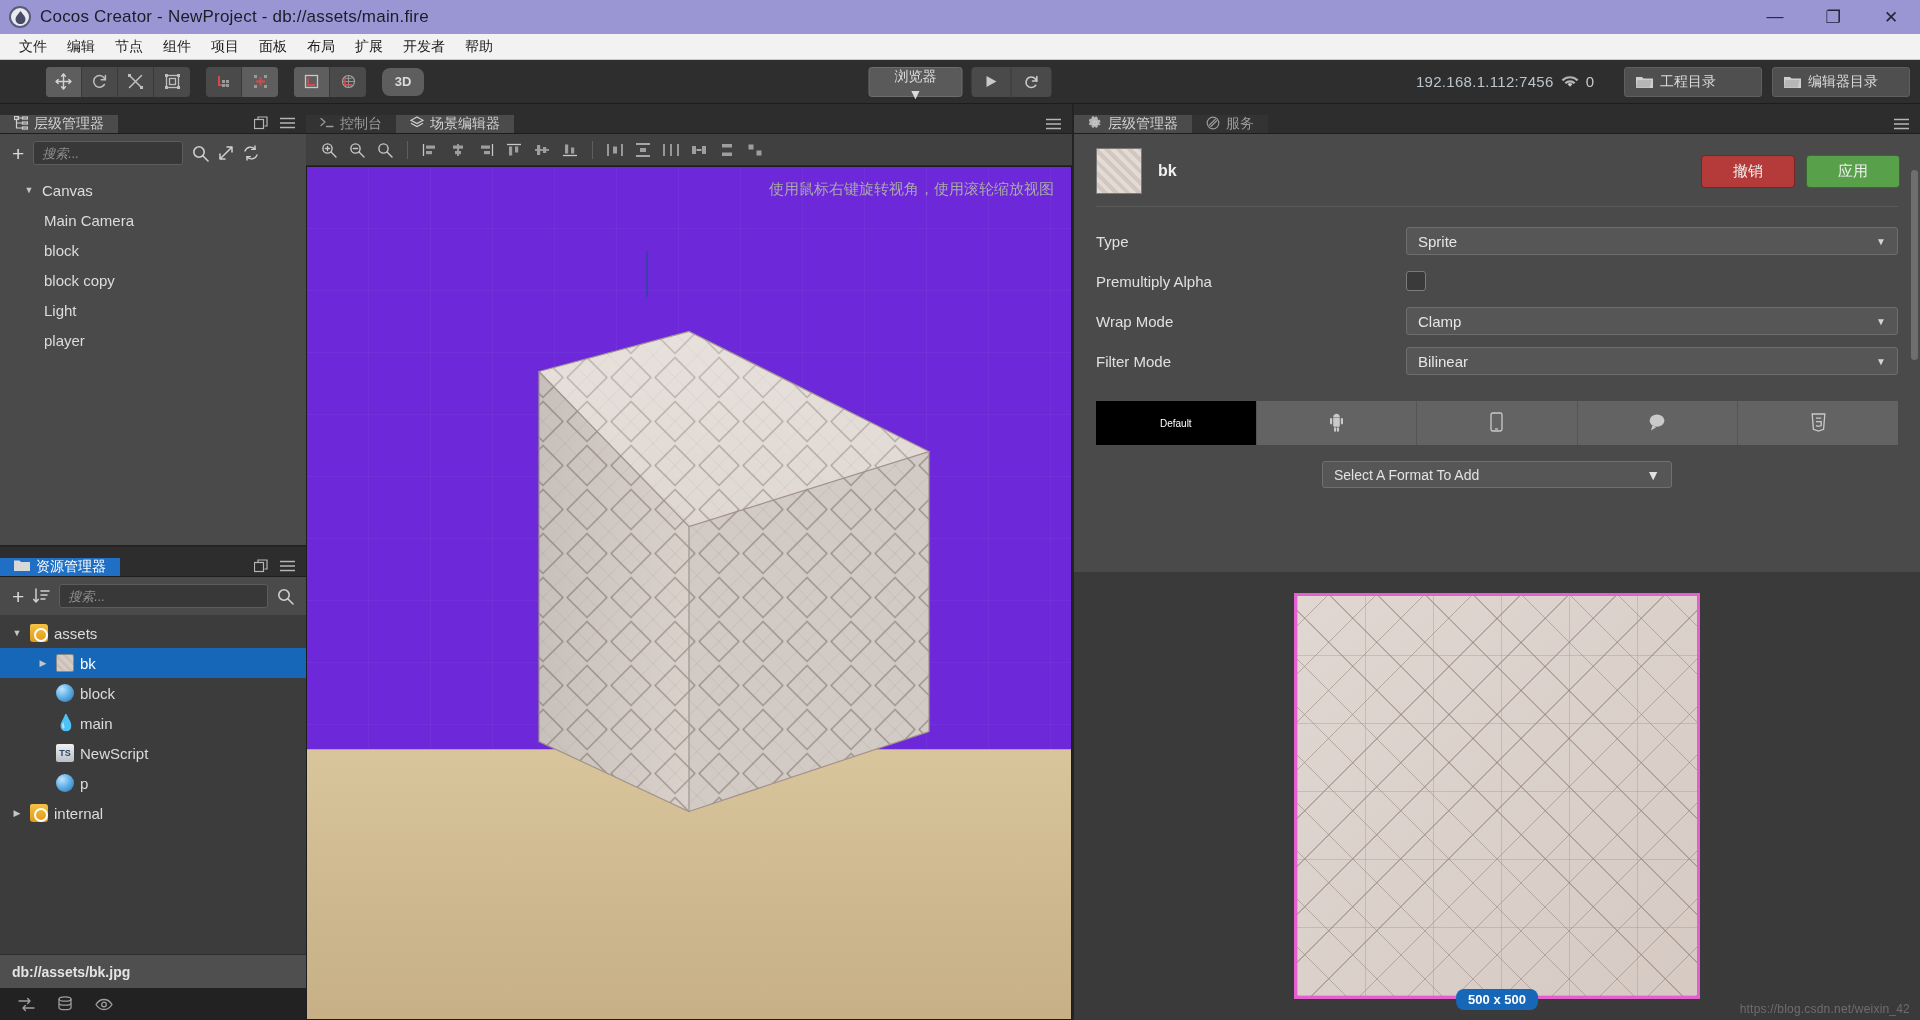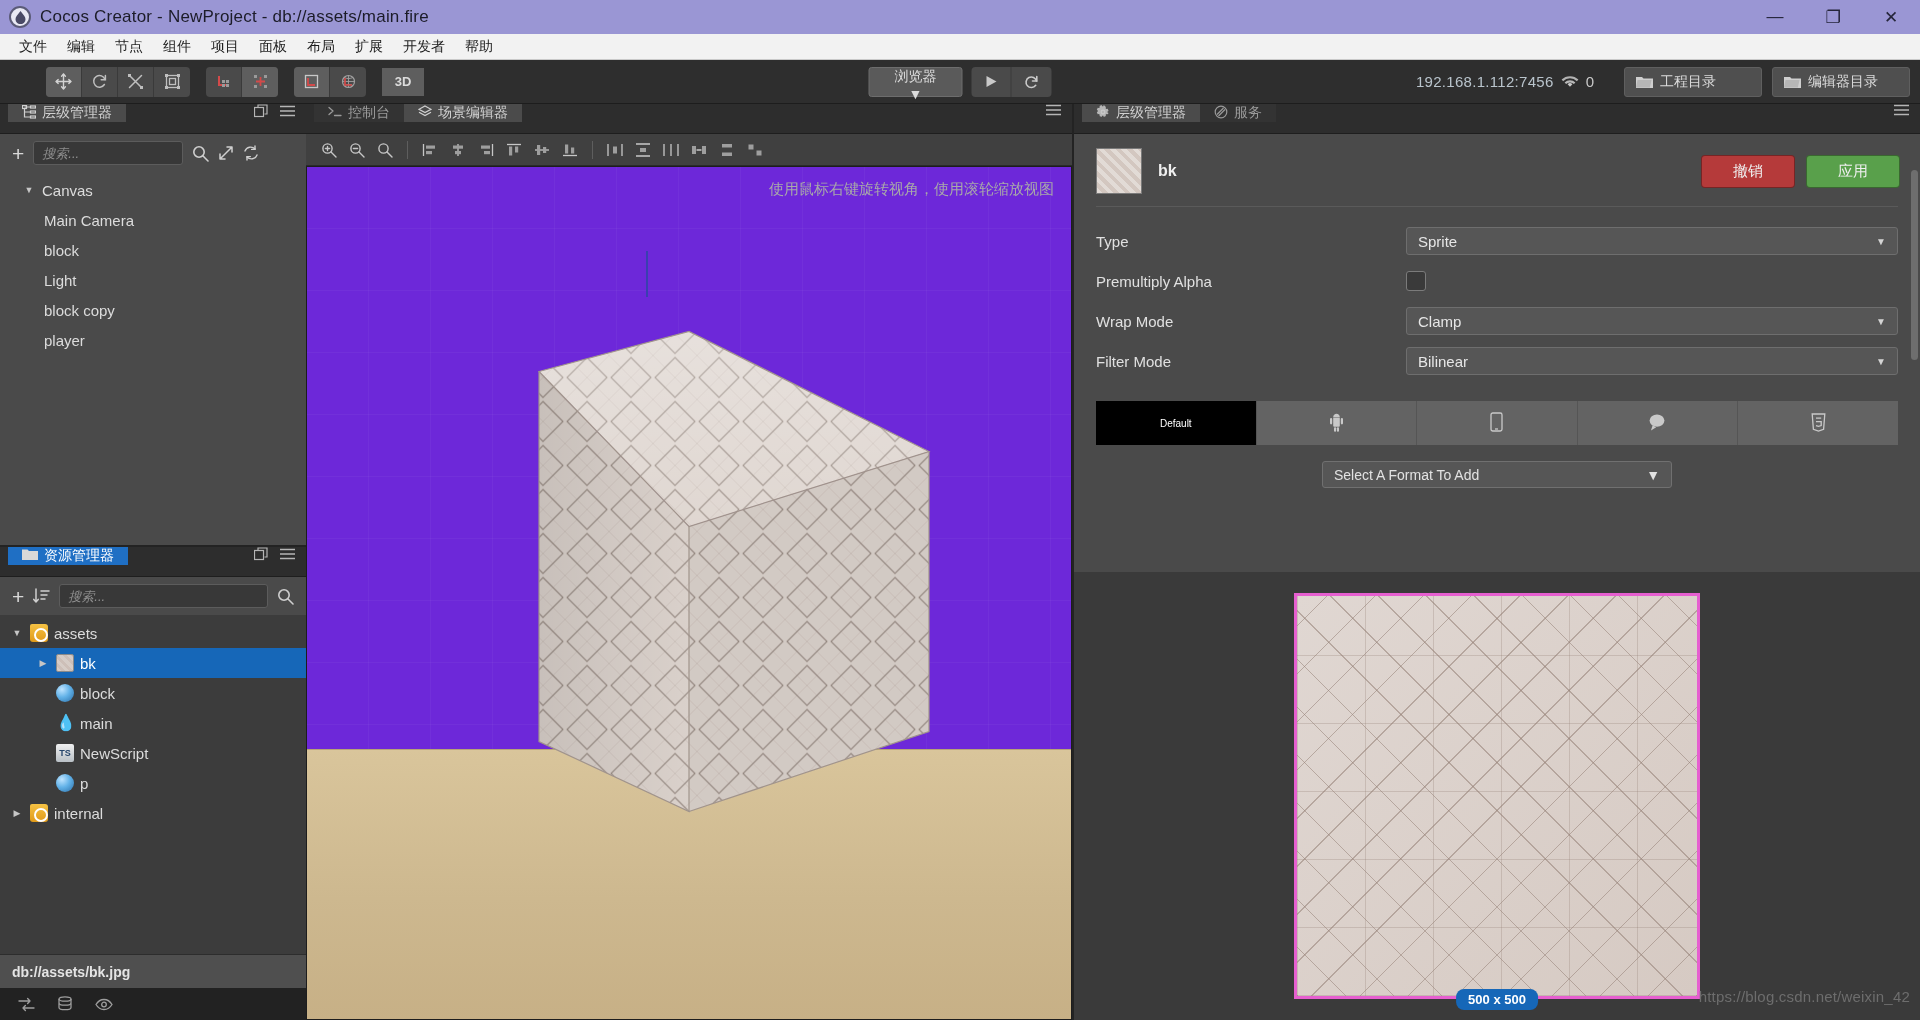--- a/index.html
+++ b/index.html
@@ -49,21 +49,21 @@
   .tgroup { display: flex; background: #4a4a4a; border-radius: 4px; overflow: hidden; margin-right: 16px; height: 30px; }
   .tgroup.first { margin-left: 36px; }
   .tbtn {
     width: 36px; height: 30px; display: flex; align-items: center; justify-content: center;
     color: #b8b8b8; border-right: 1px solid #3a3a3a; cursor: pointer;
   }
   .tbtn:last-child { border-right: none; }
   .tbtn.sel { background: #5e5e5e; }
   .tbtn svg { display: block; }
   .tbtn-3d {
-    min-width: 42px; height: 28px; background: #5e5e5e; border-radius: 0; color: #dcdcdc;
+    min-width: 42px; height: 28px; background: #5e5e5e; border-radius: 8px; color: #dcdcdc;
     display: flex; align-items: center; justify-content: center; font-size: 13px; font-weight: bold;
     margin-right: 16px; cursor: pointer; padding: 0 8px;
   }
   .tb-center { position: absolute; left: 50%; transform: translateX(-50%); display: flex; align-items: center; }
   .sel-browser {
     min-width: 94px; height: 30px; background: #5a5a5a; border: 1px solid #6d6d6d; border-radius: 3px;
     color: #dcdcdc; display: flex; align-items: center; justify-content: space-between;
     padding: 0 9px; font-size: 14px; margin-right: 9px; cursor: pointer; flex-direction: column;
   }
   .play-group { display: flex; background: #4a4a4a; border-radius: 4px; overflow: hidden; height: 30px; }
@@ -77,23 +77,22 @@
     display: flex; align-items: center; padding: 0 11px; gap: 7px; font-size: 14px; color: #dcdcdc;
     margin-left: 10px; cursor: pointer;
   }
   .folder-ic { color: #cfcfcf; display: flex; }
 
   
   .main { flex: 1; display: flex; min-height: 0; background: #222; }
 
   
   .panel-tabs {
-    height: 30px; background: #2d2d2d; display: flex; align-items: flex-start; position: relative;
+    height: 30px; background: #2d2d2d; display: flex; align-items: flex-end; position: relative;
     border-bottom: 1px solid #1e1e1e;
-    padding-left: 8px;
   }
   .ptab {
     display: flex; align-items: center; gap: 6px; padding: 0 14px; font-size: 14px;
     color: #d0d0d0; background: #4b4b4b; cursor: pointer;
   }
   .ptab.inactive { background: #333; color: #9a9a9a; }
   .ptab.hl { background: #1f6fc4; color: #fff; }
   .ptab-icons { margin-left: auto; display: flex; align-items: center; gap: 12px; padding: 0 11px; color: #b5b5b5; }
   .ptab-icons span { cursor: pointer; }
 
@@ -244,21 +243,21 @@
       repeating-linear-gradient(90deg, rgba(150,130,120,.30) 0 1px, transparent 1px 68px),
       repeating-linear-gradient(0deg, rgba(150,130,120,.30) 0 1px, transparent 1px 68px),
       linear-gradient(135deg,#e0d7d2,#d6cac3);
   }
   .size-badge {
     position: absolute; left: 50%; transform: translateX(-50%); bottom: -14px;
     background: #1667b8; color: #fff; font-size: 13px; font-weight: bold;
     padding: 3px 12px; border-radius: 8px; white-space: nowrap;
   }
   .watermark {
-    position: absolute; right: 10px; bottom: 15px; font-size: 15px; color: #6d6d6d; letter-spacing: .2px;
+    position: absolute; right: 10px; bottom: 4px; font-size: 12px; color: #6d6d6d; letter-spacing: .2px;
   }
   .vscroll {
     position: absolute; right: 2px; top: 36px; width: 7px; height: 190px;
     background: #6e6e6e; border-radius: 4px;
   }
 </style>
 </head>
 <body>
 
 <div id="app">
@@ -476,24 +475,24 @@
             <span class="arrow">▼</span>
             <span>Canvas</span>
           </div>
           <div class="trow ind2">
             <span>Main Camera</span>
           </div>
           <div class="trow ind2">
             <span>block</span>
           </div>
           <div class="trow ind2">
+            <span>block copy</span>
+          </div>
+          <div class="trow ind2">
             <span>Light</span>
-          </div>
-          <div class="trow ind2">
-            <span>block copy</span>
           </div>
           <div class="trow ind2">
             <span>player</span>
           </div>
         </div>
       </div>
 
       <div class="assets">
         <div class="panel-tabs">
           <div class="ptab hl">

